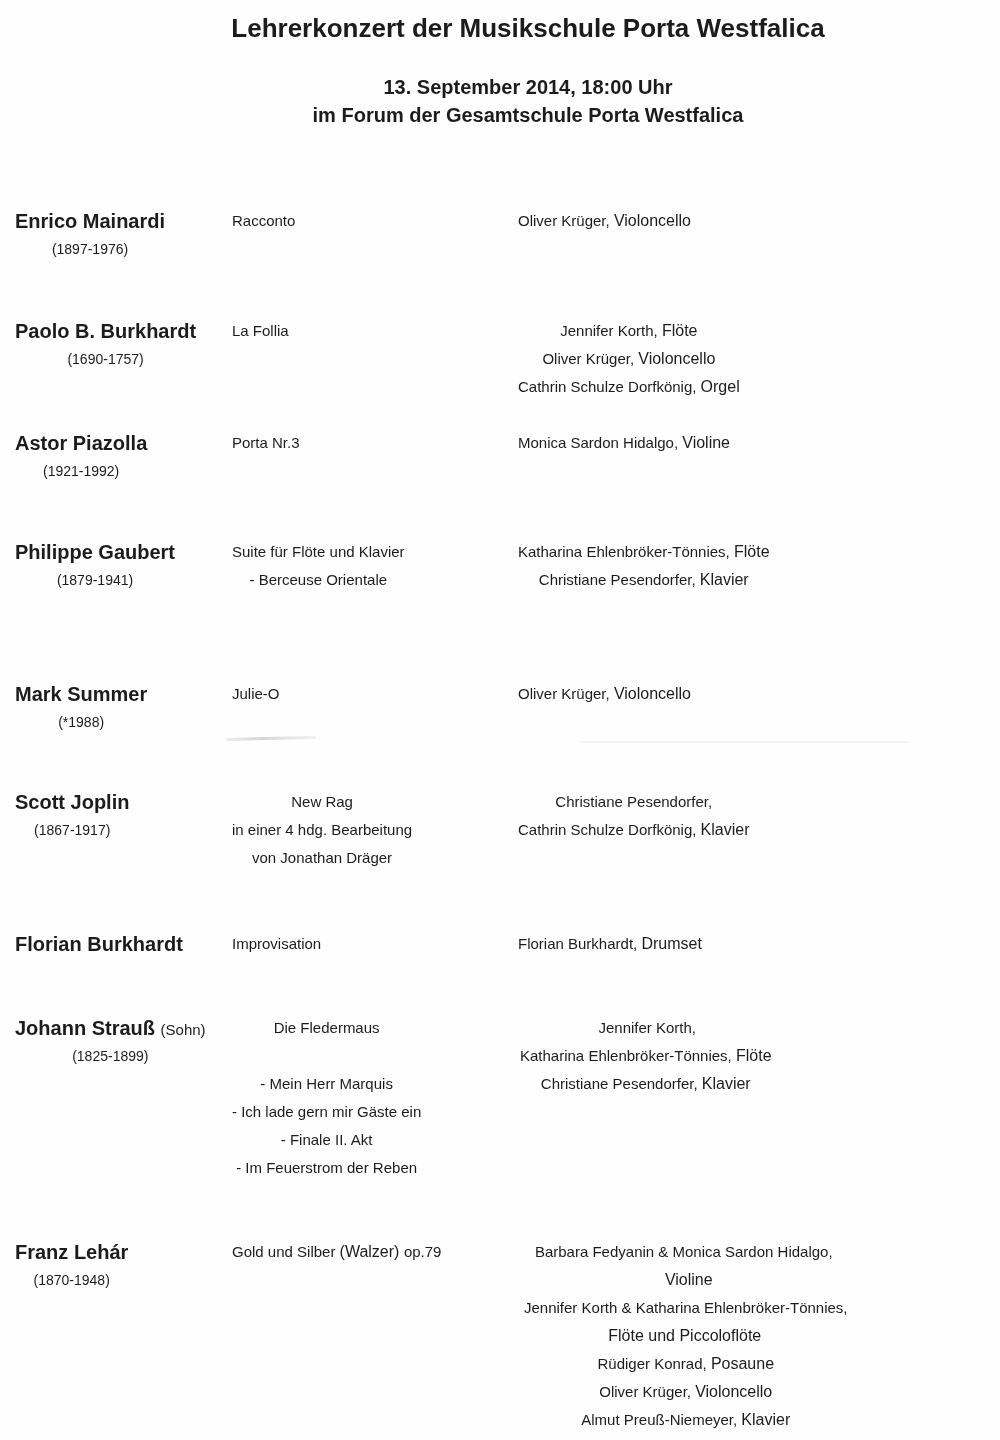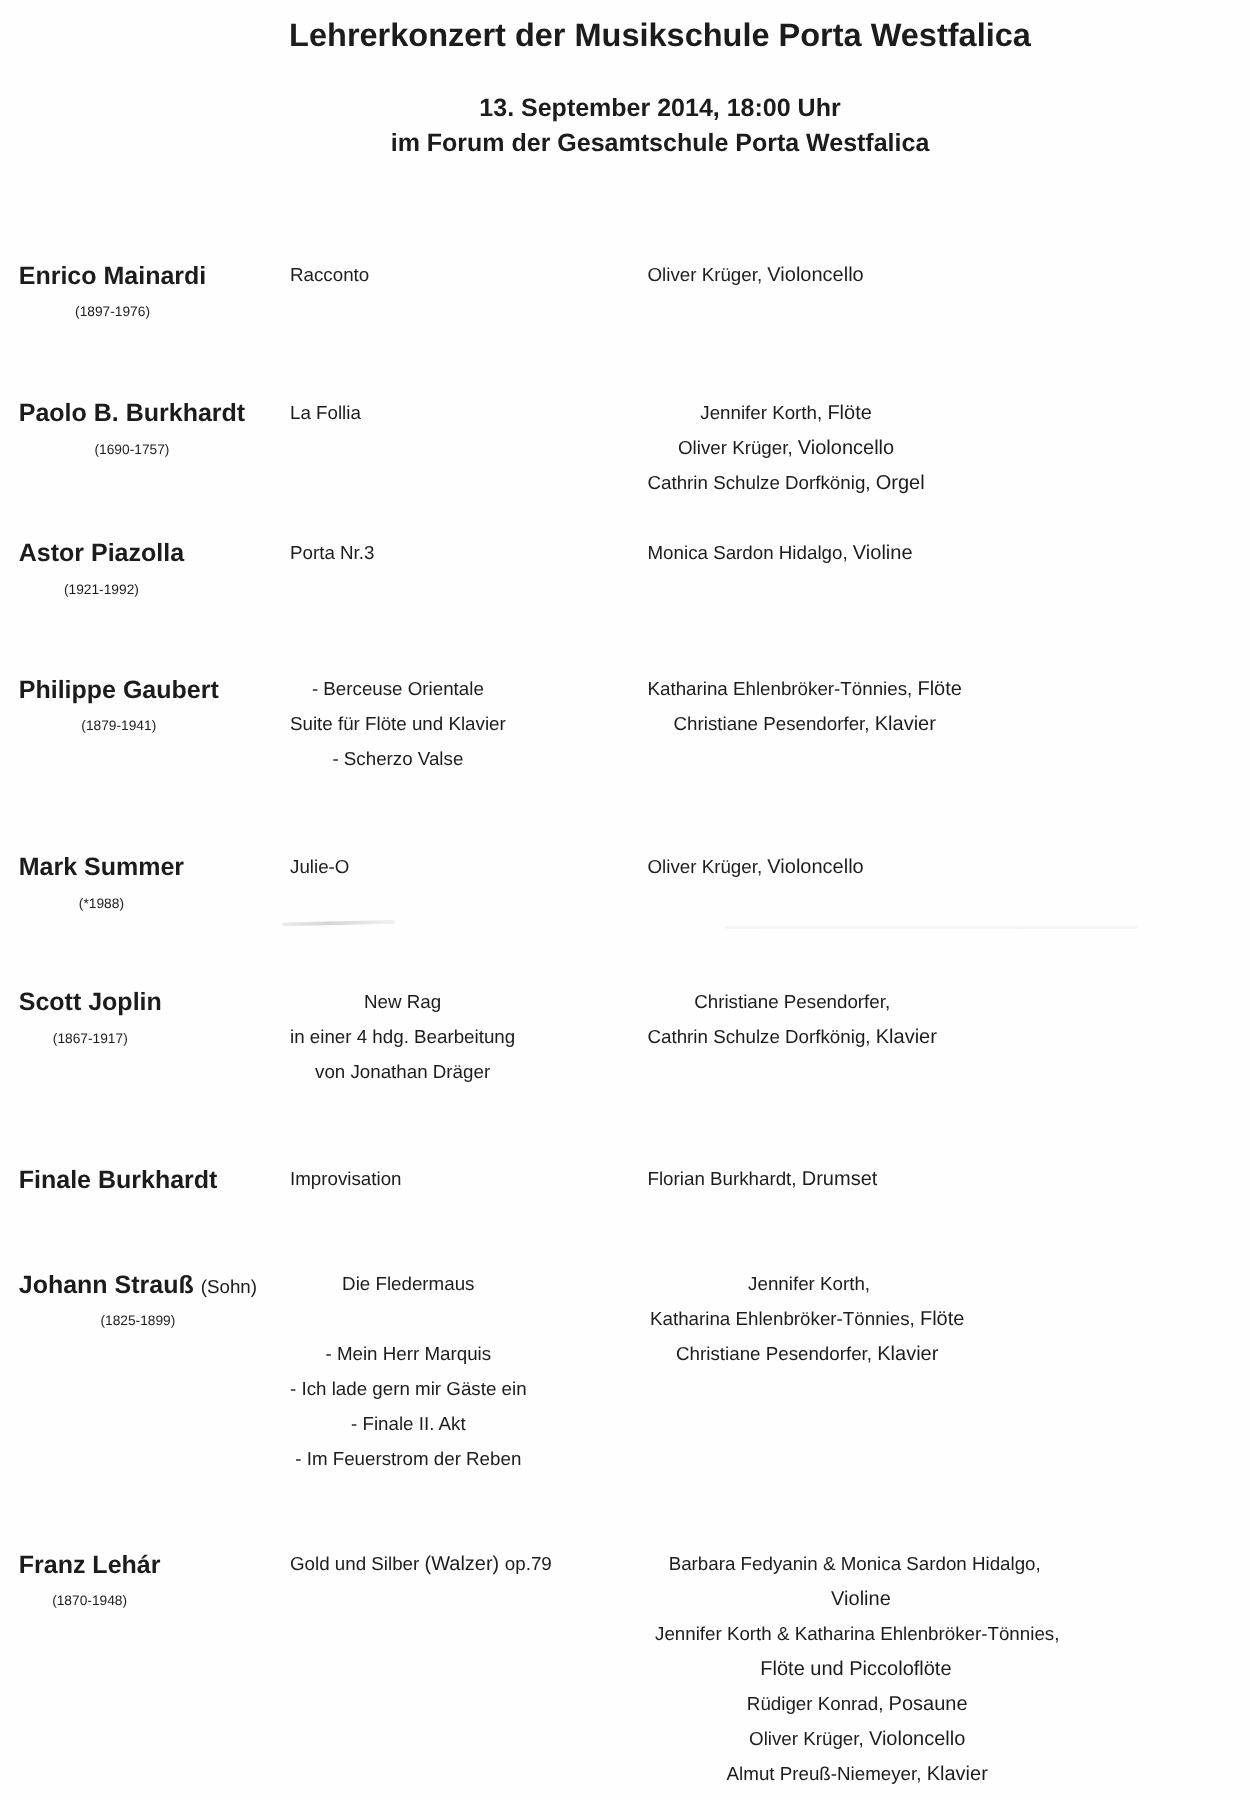--- a/index.html
+++ b/index.html
@@ -24,21 +24,21 @@
   .program { position:absolute; left:0; top:0; width:100%; height:100%; }
   .entry { position:absolute; left:0; width:100%; }
   .cell  { position:absolute; top:0; white-space:pre;text-align:center; }
   .cell-composer   { left:15px; }
   .cell-title      { left:232px; }
   .cell-performers { left:518px; }
 
   .line { height:28px; line-height:28px; white-space:pre; }
   .seg-b  { font-size:20px; font-weight:bold; }
   .seg-r  { font-size:15px; }
-  .seg-d  { font-size:11px; }
+  .seg-d  { font-size:14px; }
   .seg-sm { font-size:16px;margin-top:44px; }
   .seg-i  { font-size:20px; font-style:italic; }
 
   
   .smudge-left {
     position:absolute; left:226px; top:737px; width:90px; height:3px;
     background:linear-gradient(90deg,#ececec,#d6d6d6 40%,#f1f1f1);
     border-radius:2px; transform:rotate(-1.2deg);
   }
   .smudge-right {
@@ -68,35 +68,35 @@
         <div class="cell cell-title"><div class="line"><span class="seg-r">La Follia</span></div></div>
         <div class="cell cell-performers"><div class="line"><span class="seg-r">Jennifer Korth, </span><span class="seg-sm">Flöte</span></div><div class="line"><span class="seg-r">Oliver Krüger, </span><span class="seg-sm">Violoncello</span></div><div class="line"><span class="seg-r">Cathrin Schulze Dorfkönig, </span><span class="seg-sm">Orgel</span></div></div>
       </div>
       <div class="entry" style="top: 429px;">
         <div class="cell cell-composer"><div class="line"><span class="seg-b">Astor Piazolla</span></div><div class="line"><span class="seg-d">(1921-1992)</span></div></div>
         <div class="cell cell-title"><div class="line"><span class="seg-r">Porta Nr.3</span></div></div>
         <div class="cell cell-performers"><div class="line"><span class="seg-r">Monica Sardon Hidalgo, </span><span class="seg-sm">Violine</span></div></div>
       </div>
       <div class="entry" style="top: 538px;">
         <div class="cell cell-composer"><div class="line"><span class="seg-b">Philippe Gaubert</span></div><div class="line"><span class="seg-d">(1879-1941)</span></div></div>
-        <div class="cell cell-title"><div class="line"><span class="seg-r">- Berceuse Orientale</span></div><div class="line"><span class="seg-r">Suite für Flöte und Klavier</span></div><div class="line"><span class="seg-r">- Scherzo Valse</span></div></div>
+        <div class="cell cell-title"><div class="line"><span class="seg-r">Suite für Flöte und Klavier</span></div><div class="line"><span class="seg-r">- Berceuse Orientale</span></div></div>
         <div class="cell cell-performers"><div class="line"><span class="seg-r">Katharina Ehlenbröker-Tönnies, </span><span class="seg-sm">Flöte</span></div><div class="line"><span class="seg-r">Christiane Pesendorfer, </span><span class="seg-sm">Klavier</span></div></div>
       </div>
       <div class="entry" style="top: 680px;">
         <div class="cell cell-composer"><div class="line"><span class="seg-b">Mark Summer</span></div><div class="line"><span class="seg-d">(*1988)</span></div></div>
         <div class="cell cell-title"><div class="line"><span class="seg-r">Julie-O</span></div></div>
         <div class="cell cell-performers"><div class="line"><span class="seg-r">Oliver Krüger, </span><span class="seg-sm">Violoncello</span></div></div>
       </div>
       <div class="entry" style="top: 788px;">
         <div class="cell cell-composer"><div class="line"><span class="seg-b">Scott Joplin</span></div><div class="line"><span class="seg-d">(1867-1917)</span></div></div>
         <div class="cell cell-title"><div class="line"><span class="seg-r">New Rag</span></div><div class="line"><span class="seg-r">in einer 4 hdg. Bearbeitung</span></div><div class="line"><span class="seg-r">von Jonathan Dräger</span></div></div>
         <div class="cell cell-performers"><div class="line"><span class="seg-r">Christiane Pesendorfer,</span></div><div class="line"><span class="seg-r">Cathrin Schulze Dorfkönig, </span><span class="seg-sm">Klavier</span></div></div>
       </div>
       <div class="entry" style="top: 930px;">
-        <div class="cell cell-composer"><div class="line"><span class="seg-b">Finale Burkhardt</span></div></div>
+        <div class="cell cell-composer"><div class="line"><span class="seg-b">Florian Burkhardt</span></div></div>
         <div class="cell cell-title"><div class="line"><span class="seg-r">Improvisation</span></div></div>
         <div class="cell cell-performers"><div class="line"><span class="seg-r">Florian Burkhardt, </span><span class="seg-sm">Drumset</span></div></div>
       </div>
       <div class="entry" style="top: 1014px;">
         <div class="cell cell-composer"><div class="line"><span class="seg-b">Johann Strauß </span><span class="seg-r">(Sohn)</span></div><div class="line"><span class="seg-d">(1825-1899)</span></div></div>
         <div class="cell cell-title"><div class="line"><span class="seg-r">Die Fledermaus</span></div><div class="line"></div><div class="line"><span class="seg-r">- Mein Herr Marquis</span></div><div class="line"><span class="seg-r">- Ich lade gern mir Gäste ein</span></div><div class="line"><span class="seg-r">- Finale II. Akt</span></div><div class="line"><span class="seg-r">- Im Feuerstrom der Reben</span></div></div>
         <div class="cell cell-performers"><div class="line"><span class="seg-r" style="margin-left: 5px;">Jennifer Korth,</span></div><div class="line"><span class="seg-r" style="margin-left: 2px;">Katharina Ehlenbröker-Tönnies, </span><span class="seg-sm">Flöte</span></div><div class="line"><span class="seg-r" style="margin-left: 2px;">Christiane Pesendorfer, </span><span class="seg-sm">Klavier</span></div></div>
       </div>
       <div class="entry" style="top: 1238px;">
         <div class="cell cell-composer"><div class="line"><span class="seg-b">Franz Lehár</span></div><div class="line"><span class="seg-d">(1870-1948)</span></div></div>

